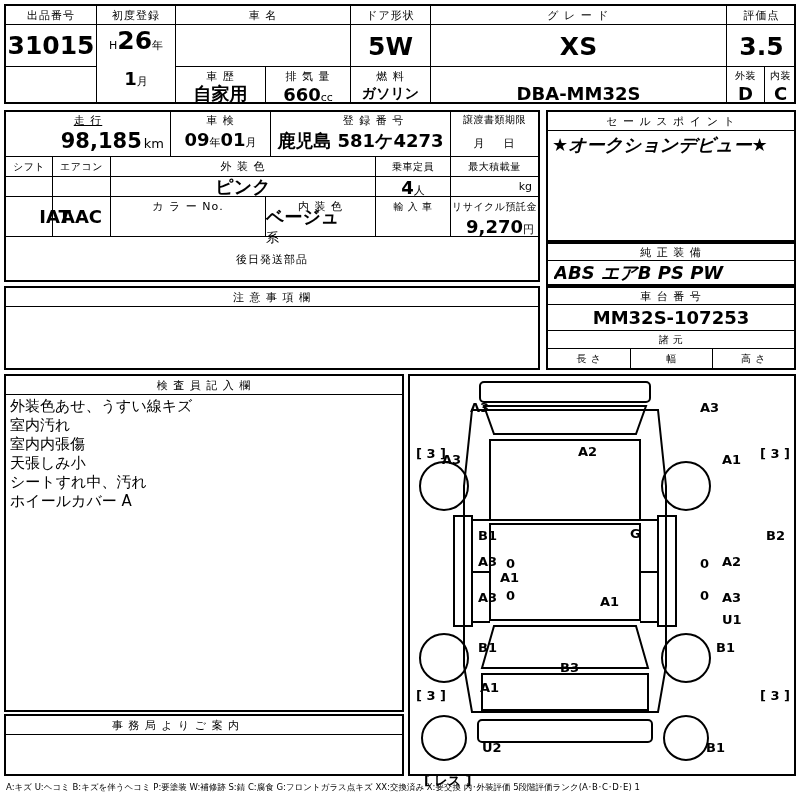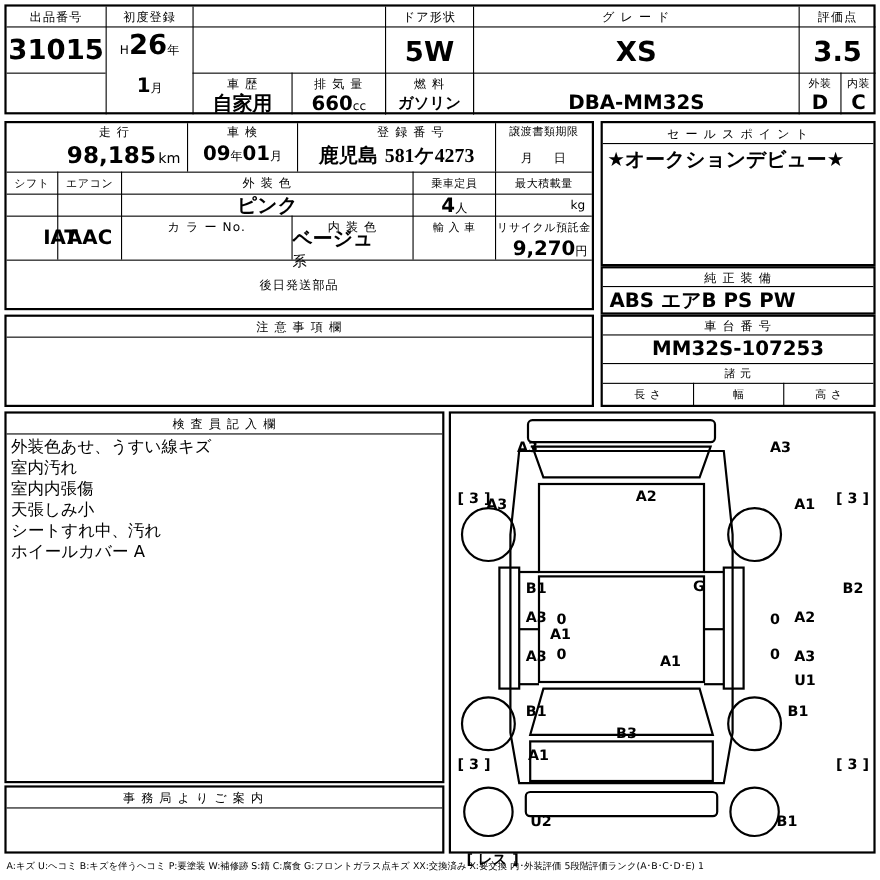--- a/index.html
+++ b/index.html
@@ -13,21 +13,21 @@
   .sheet{position:relative;width:800px;height:800px;box-sizing:border-box;}
   .box{position:absolute;box-sizing:border-box;border:1px solid #000;}
   .cell{position:absolute;box-sizing:border-box;display:flex;align-items:center;justify-content:center;overflow:hidden;}
   .lbl{font-size:11px;letter-spacing:1px;}
   .lbl-sm{font-size:10px;letter-spacing:0.5px;}
   .val{font-size:21px;font-weight:bold;}
   .val-lg{font-size:25px;font-weight:bold;}
   .val-md{font-size:18px;font-weight:bold;}
   .val-sm{font-size:14px;font-weight:bold;}
   .unit{font-size:11px;font-weight:normal;}
-  .l{justify-content:flex-start;}
+  .l{justify-content:flex-start;font-style:italic;}
   .r{justify-content:flex-end;}
   .rowline{position:absolute;background:#000;height:1px;}
   .colline{position:absolute;background:#000;width:1px;}
   .note{font-size:15px;font-weight:normal;line-height:19px;}
   .legend{font-size:8.5px;letter-spacing:0px;}
   .diagram{position:absolute;}
   .dmark{position:absolute;font-size:13px;font-weight:bold;}
 </style>
 </head>
 <body>
@@ -57,20 +57,21 @@
   <div style="position:absolute;left:97px;top:26px;width:78px;height:38px;display:flex;align-items:baseline;justify-content:center;">
     <span class="unit" style="font-size:11px;">H</span>
     <span class="val-lg">26</span>
     <span class="unit">年</span>
   </div>
   <div style="position:absolute;left:97px;top:68px;width:78px;height:34px;display:flex;align-items:baseline;justify-content:center;">
     <span class="val-md">1</span>
     <span class="unit">月</span>
   </div>
 
+  <div class="cell lbl" style="left:176px;top:6px;width:174px;height:18px;">車 名</div>
 
   <div class="cell lbl" style="left:351px;top:6px;width:79px;height:18px;">ドア形状</div>
   <div class="cell val-lg" style="left:351px;top:26px;width:79px;height:40px;">5W</div>
 
   <div class="cell lbl" style="left:431px;top:6px;width:295px;height:18px;">グ レ ー ド</div>
   <div class="cell val-lg" style="left:431px;top:26px;width:295px;height:40px;">XS</div>
 
   <div class="cell lbl" style="left:727px;top:6px;width:69px;height:18px;">評価点</div>
   <div class="cell val-lg" style="left:727px;top:26px;width:69px;height:40px;">3.5</div>
 
@@ -101,36 +102,36 @@
   <div class="rowline" style="left:6px;top:176px;width:532px;"></div>
   <div class="colline" style="left:170px;top:112px;height:44px;"></div>
   <div class="colline" style="left:270px;top:112px;height:44px;"></div>
   <div class="colline" style="left:450px;top:112px;height:44px;"></div>
   <div class="colline" style="left:52px;top:156px;height:80px;"></div>
   <div class="colline" style="left:110px;top:156px;height:80px;"></div>
   <div class="colline" style="left:375px;top:156px;height:80px;"></div>
   <div class="colline" style="left:450px;top:156px;height:80px;"></div>
   <div class="colline" style="left:265px;top:196px;height:40px;"></div>
 
-  <div class="cell lbl" style="left:22px;top:112px;width:164px;height:16px;">走 行</div>
+  <div class="cell lbl" style="left:6px;top:112px;width:164px;height:16px;text-decoration:underline;">走 行</div>
   <div style="position:absolute;left:6px;top:129px;width:164px;height:26px;display:flex;align-items:baseline;justify-content:flex-end;padding-right:6px;box-sizing:border-box;">
     <span class="val">98,185</span>
     <span class="unit" style="font-size:13px;margin-left:2px;">km</span>
   </div>
 
   <div class="cell lbl" style="left:171px;top:112px;width:99px;height:16px;">車 検</div>
   <div style="position:absolute;left:171px;top:129px;width:99px;height:26px;display:flex;align-items:baseline;justify-content:center;">
     <span class="val-md">09</span>
     <span class="unit">年</span>
     <span class="val-md">01</span>
     <span class="unit">月</span>
   </div>
 
   <div class="cell lbl" style="left:284px;top:112px;width:179px;height:16px;">登 録 番 号</div>
-  <div style="position:absolute;left:271px;top:129px;width:179px;height:26px;display:flex;align-items:baseline;justify-content:center;gap:6px;font-family:Liberation Serif, serif;">
+  <div style="position:absolute;left:271px;top:129px;width:179px;height:26px;display:flex;align-items:baseline;justify-content:center;gap:6px;">
     <span class="val-md">鹿児島</span>
     <span class="val-md">581ケ4273</span>
   </div>
 
   <div class="cell lbl-sm" style="left:451px;top:112px;width:87px;height:16px;">譲渡書類期限</div>
   <div style="position:absolute;left:451px;top:132px;width:87px;height:22px;display:flex;align-items:center;justify-content:center;gap:18px;">
     <span class="lbl">月</span>
     <span class="lbl">日</span>
   </div>
 

